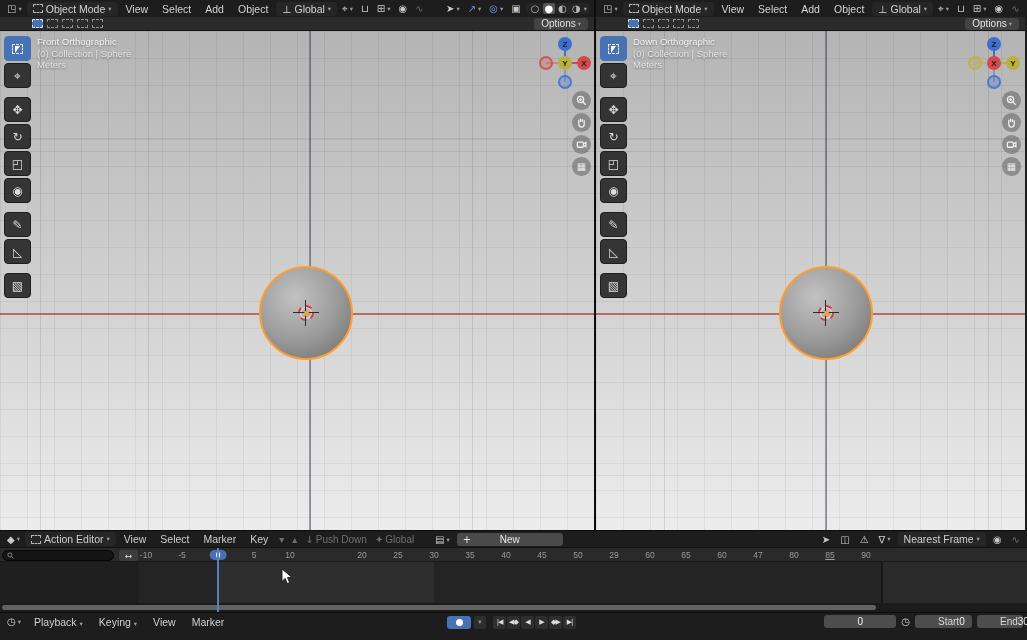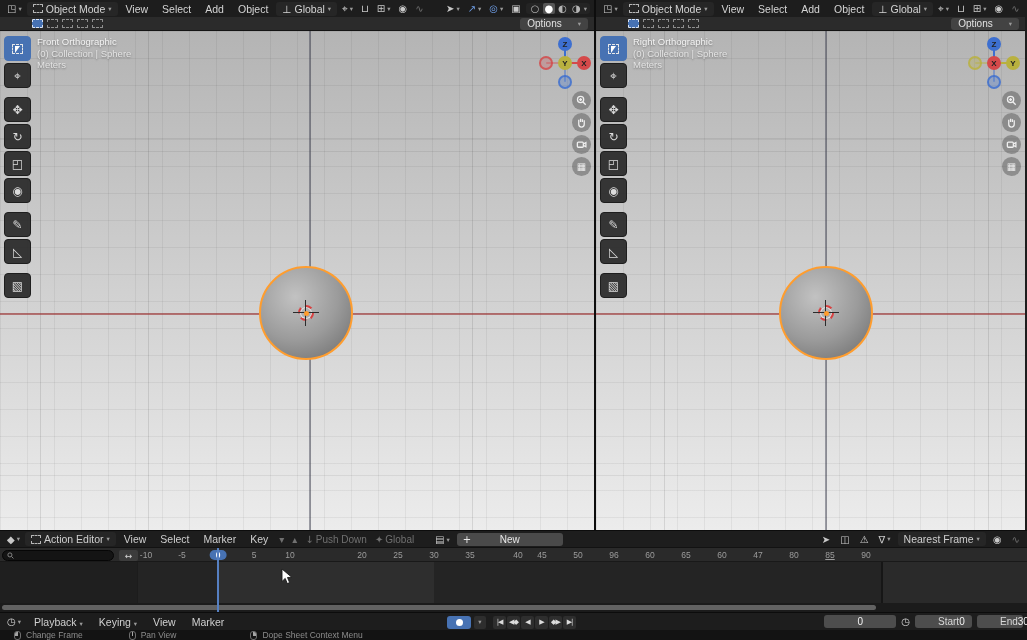--- a/index.html
+++ b/index.html
@@ -30,21 +30,21 @@
   .shade-group { display:inline-flex; align-items:center; gap:1px; background:#242424;
     border-radius:3px; padding:0 3px; }
   .shade { font-size:10px; color:#b5b5b5; padding:0 2px; }
   .shade.active { background:#565656; border-radius:2px; color:#fff; }
 
   .vp-tools { height:14px; background:#2b2b2b; display:flex; align-items:center;
     padding:0 6px; border-bottom:1px solid #141414; }
   .selmodes { display:flex; gap:4px; margin-left:26px; }
   .selmode { width:11px; height:9px; border:1px dashed #a9a9a9; border-radius:1px; opacity:.8; }
   .selmode.active { background:#4772b3; border-color:#d9e4f5; opacity:1; }
-  .options-pill { margin-left:auto; display:inline-flex; align-items:center; gap:16px;
+  .options-pill { margin-left:auto; display:inline-flex; align-items:center; gap:2px;
     background:#434343; border-radius:3px; padding:0 7px; height:12px;
     font-size:10px; color:#e2e2e2; }
 
   .vp-canvas { position:absolute; top:31px; left:0; right:0; bottom:0;
     background:
       repeating-linear-gradient(to right, rgba(0,0,0,.10) 0 1px, transparent 1px 162px),
       repeating-linear-gradient(to bottom, rgba(0,0,0,.07) 0 1px, transparent 1px 162px),
       repeating-linear-gradient(to right, rgba(0,0,0,.055) 0 1px, transparent 1px 27px),
       repeating-linear-gradient(to bottom, rgba(0,0,0,.055) 0 1px, transparent 1px 27px),
       linear-gradient(#b4b4b4, #d8d8d8 65%, #ececec); }
@@ -422,21 +422,21 @@
               <i class="ic">✎</i>
             </div>
           <div class="tool">
               <i class="ic">◺</i>
             </div>
           <div class="tool">
               <i class="ic">▧</i>
             </div>
         </div>
         <div class="vp-overlay">
-          <div>Right Orthographic</div>
+          <div>Down Orthographic</div>
           <div class="l2">(0) Collection | Sphere</div>
           <div class="l3">Meters</div>
         </div>
         <div class="gizmo">
           <i class="gzline gl-top lz"></i>
           <i class="gzline gl-bottom lzf"></i>
           <i class="gzline gl-right ly"></i>
           <i class="gzline gl-left lyf"></i>
           <span class="gz gz-top c-z">Z</span>
           <span class="gz gz-left h-y"></span>
@@ -547,24 +547,24 @@
           <span class="tick" style="left: 146px;">-10</span>
           <span class="tick" style="left: 182px;">-5</span>
           <span class="tick current" style="left: 218px;">0</span>
           <span class="tick" style="left: 254px;">5</span>
           <span class="tick" style="left: 290px;">10</span>
           <span class="tick" style="left: 326px; margin-top: 25px;">15</span>
           <span class="tick" style="left: 362px;">20</span>
           <span class="tick" style="left: 398px;">25</span>
           <span class="tick" style="left: 434px;">30</span>
           <span class="tick" style="left: 470px;">35</span>
-          <span class="tick" style="left: 518px;">40</span>
+          <span class="tick" style="left: 506px;">40</span>
           <span class="tick" style="left: 542px;">45</span>
           <span class="tick" style="left: 578px;">50</span>
-          <span class="tick" style="left: 614px;">96</span>
+          <span class="tick" style="left: 614px;">29</span>
           <span class="tick" style="left: 650px;">60</span>
           <span class="tick" style="left: 686px;">65</span>
           <span class="tick" style="left: 722px;">60</span>
           <span class="tick" style="left: 758px;">47</span>
           <span class="tick" style="left: 794px;">80</span>
           <span class="tick" style="left: 830px; text-decoration: underline;">85</span>
           <span class="tick" style="left: 866px;">90</span>
         </div>
     </div>
     <span class="ds-search">
@@ -621,27 +621,13 @@
           <span class="lab">Start</span>
           <span>0</span>
         </span>
       <span class="field f-range f-end">
           <span class="lab">End</span>
           <span>30</span>
         </span>
     </span>
   </div>
 
-  <div class="statusbar">
-    <span class="sb-item sb-1">
-        <i class="mouseglyph mb-l"></i>
-        <span>Change Frame</span>
-      </span>
-    <span class="sb-item sb-2">
-        <i class="mouseglyph mb-m"></i>
-        <span>Pan View</span>
-      </span>
-    <span class="sb-item sb-3">
-        <i class="mouseglyph mb-r"></i>
-        <span>Dope Sheet Context Menu</span>
-      </span>
-  </div>
 </div>
 
 </body></html>

